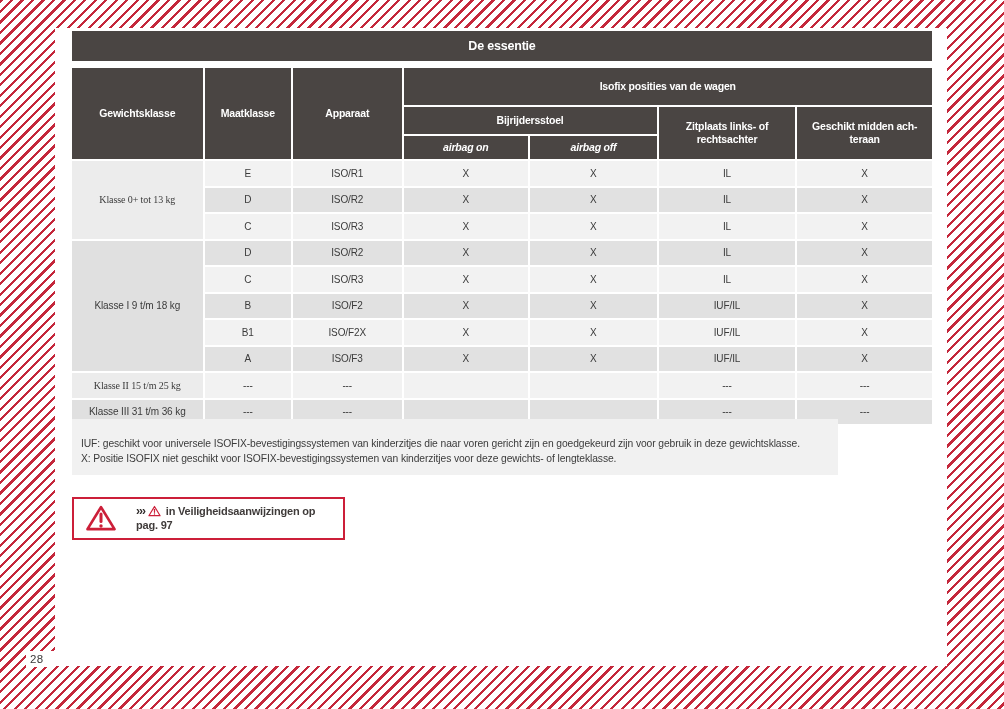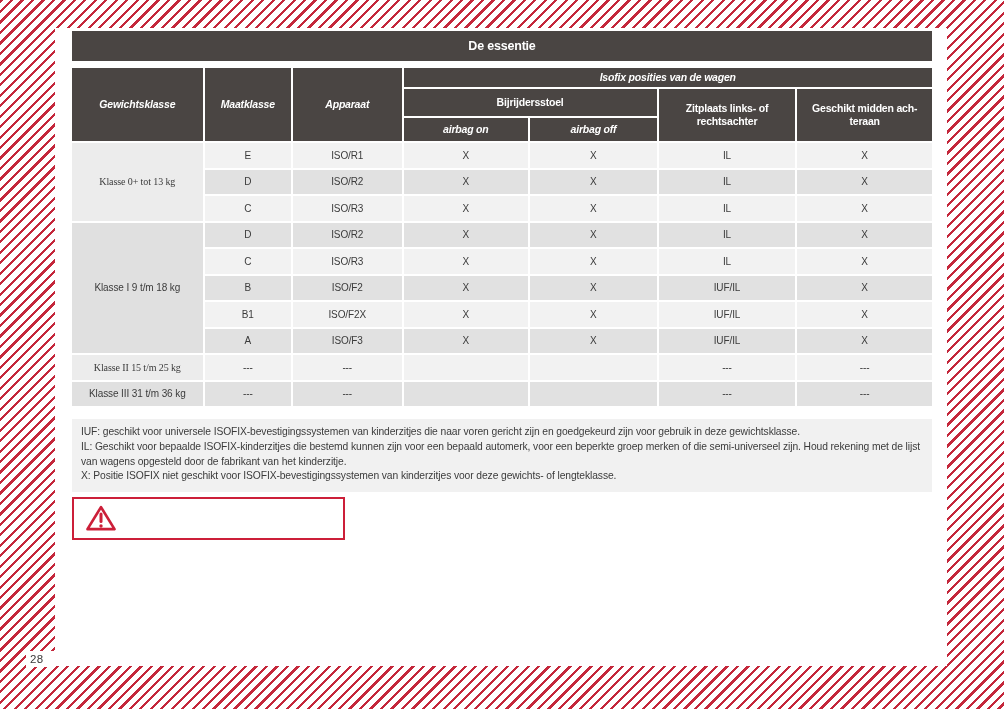--- a/index.html
+++ b/index.html
@@ -30,30 +30,30 @@
   }
   table.isofix th {
     background: #4a4543; color: #ffffff; font-weight: bold;
     font-size: 10.5px; line-height: 1.2; text-align: center; vertical-align: middle;
     letter-spacing: -0.2px; padding: 2px 4px;
   }
   table.isofix td {
     font-size: 10px; color: #3b3b3b; text-align: center; vertical-align: middle;
     height: 24.5px; letter-spacing: -0.1px; padding: 0 3px;
   }
-  tr.h1 th { height: 19px; font-style: italic; }
+  tr.h1 th { height: 37px; }
   tr.h2 th { height: 27px; }
   tr.h3 th { height: 23px; font-style: italic; }
   tr.row-light td { background: #f2f2f2; }
   tr.row-dark  td { background: #e1e1e1; }
   td.group-light { background: #ececec !important; font-family: Liberation Serif, serif; }
   td.group-dark  { background: #e0e0e0 !important; }
   .footnotes {
-    position: absolute; left: 72px; top: 419px; width: 860px;
-    background: #f1f1f1; padding: 6px 9px 8px 9px;
+    position: absolute; left: 72px; top: 419px; width: 766px;
+    background: #f1f1f1; padding: 18px 9px 8px 9px;
     font-size: 10.3px; line-height: 14.8px; color: #3b3b3b; letter-spacing: -0.1px;
   }
   .footnotes p { margin: 0; }
   .warning-box {
     position: absolute; left: 72px; top: 497px; width: 273px; height: 43px;
     border: 2px solid #cc1f39; background: #ffffff;
     display: flex; align-items: center;
   }
   .warning-box .tri-big { margin-left: 11px; flex: 0 0 auto; display: block; }
   .warning-text {
@@ -183,27 +183,34 @@
     <td></td>
     <td></td>
     <td>---</td>
     <td>---</td>
   </tr>
 </tbody>
   </table>
 
 <div class="footnotes">
   <p>IUF: geschikt voor universele ISOFIX-bevestigingssystemen van kinderzitjes die naar voren gericht zijn en goedgekeurd zijn voor gebruik in deze gewichtsklasse.</p>
-  <p>IL: Geschikt voor bepaalde ISOFIX-kinderzitjes die bestemd kunnen zijn voor een bepaald automerk, voor een beperkte groep merken of die semi-universeel zijn. Houd rekening met de lijst van wagens opgesteld door de fabrikant van het kinderzitje.</p>
   <p>X: Positie ISOFIX niet geschikt voor ISOFIX-bevestigingssystemen van kinderzitjes voor deze gewichts- of lengteklasse.</p>
 </div>
 
 <div class="warning-box">
   <svg class="tri-big" width="32" height="29" viewBox="0 0 36 32">
     <path d="M18 3.2 L33.2 28 L2.8 28 Z" fill="none" stroke="#cc1f39" stroke-width="3" stroke-linejoin="round"></path>
     <line x1="18" y1="11" x2="18" y2="19.5" stroke="#cc1f39" stroke-width="3.4" stroke-linecap="round"></line>
     <circle cx="18" cy="24.4" r="1.9" fill="#cc1f39"></circle>
   </svg>
+  <div class="warning-text">
+    <span class="chevrons">›››</span><svg class="tri-small" width="13" height="12" viewBox="0 0 20 18">
+      <path d="M10 2 L18.6 16.2 L1.4 16.2 Z" fill="none" stroke="#cc1f39" stroke-width="1.8" stroke-linejoin="round"></path>
+      <line x1="10" y1="6.4" x2="10" y2="11" stroke="#cc1f39" stroke-width="1.9" stroke-linecap="round"></line>
+      <circle cx="10" cy="13.6" r="1.1" fill="#cc1f39"></circle>
+    </svg>
+    <span>in Veiligheidsaanwijzingen op pag. 97</span>
+  </div>
 </div>
 
 <div class="page-num-tab">
   <span>28</span>
 </div>
 
 </body></html>

